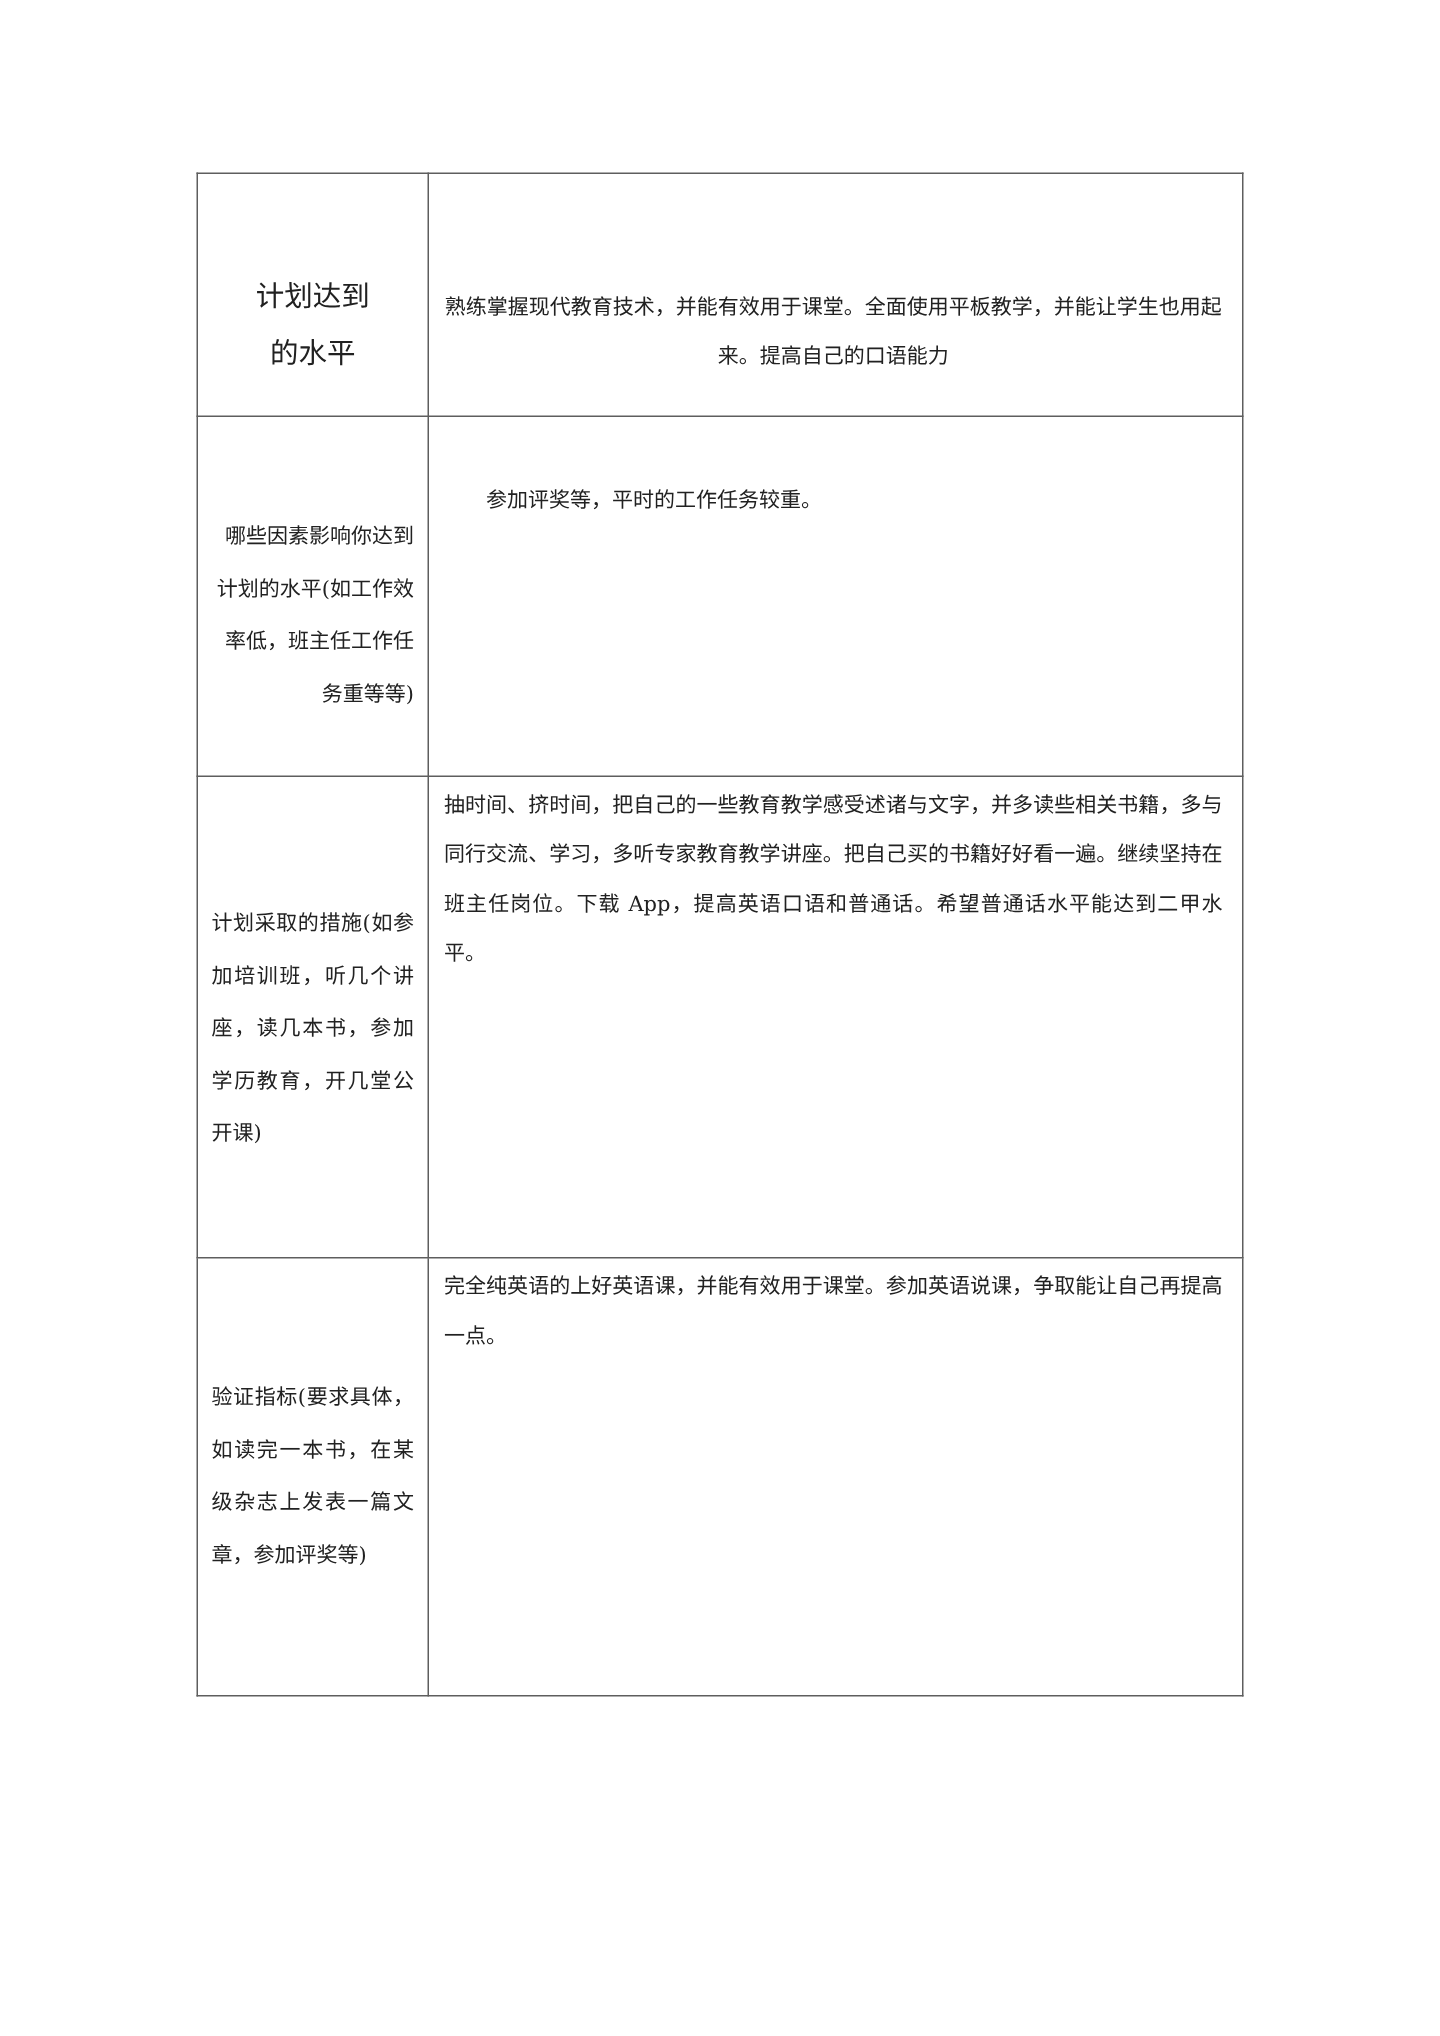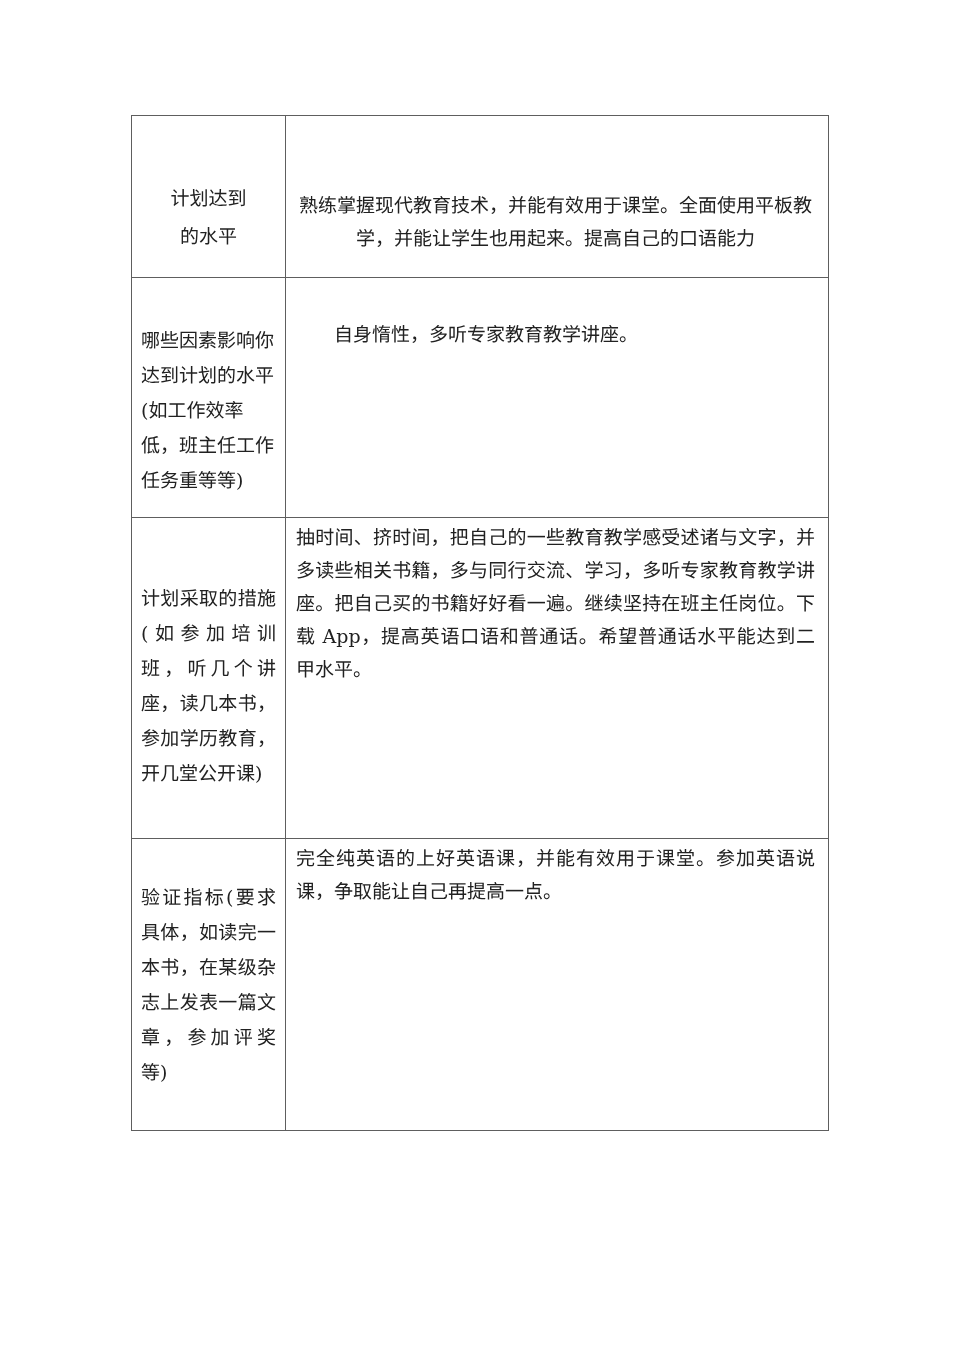--- a/index.html
+++ b/index.html
@@ -26,21 +26,21 @@
     left: 131px;
     top: 115px;
     width: 697px;
     table-layout: fixed;
     border-collapse: collapse;
   }
   col.col-label   { width: 154px; }
   col.col-content { width: 543px; }
   td.cell {
     border: 1.5px solid var(--border-color);
-    font-size: 19px;
+    font-size: 14px;
     overflow: hidden;
   }
   
   td.label-cell {
     line-height: 35px;
     padding: 0 9px;
     vertical-align: middle;
   }
   
   td.content-cell {
@@ -57,21 +57,21 @@
     white-space: pre-line;
     padding-top: 40px;
   }
   tr.row-1 td.content-cell {
     vertical-align: middle;
     text-align: center;
     padding-top: 50px;
   }
   
   tr.row-2 td.label-cell {
-    text-align: left;
+    text-align: right;
     padding-top: 26px;
   }
   tr.row-2 td.content-cell {
     padding-top: 40px;
     text-indent: 2em;
   }
   
   tr.row-3 td.label-cell {
     text-align: justify;
     padding-top: 16px;
@@ -98,21 +98,21 @@
       <col class="col-content">
     </colgroup>
     <tbody>
       <tr class="row-1">
         <td class="cell label-cell">计划达到
 的水平</td>
         <td class="cell content-cell">熟练掌握现代教育技术，并能有效用于课堂。全面使用平板教学，并能让学生也用起来。提高自己的口语能力</td>
       </tr>
       <tr class="row-2">
         <td class="cell label-cell">哪些因素影响你达到计划的水平(如工作效率低，班主任工作任务重等等)</td>
-        <td class="cell content-cell">自身惰性，多听专家教育教学讲座。</td>
+        <td class="cell content-cell">参加评奖等，平时的工作任务较重。</td>
       </tr>
       <tr class="row-3">
         <td class="cell label-cell">计划采取的措施(如参加培训班，听几个讲座，读几本书，参加学历教育，开几堂公开课)</td>
         <td class="cell content-cell">抽时间、挤时间，把自己的一些教育教学感受述诸与文字，并多读些相关书籍，多与同行交流、学习，多听专家教育教学讲座。把自己买的书籍好好看一遍。继续坚持在班主任岗位。下载 App，提高英语口语和普通话。希望普通话水平能达到二甲水平。</td>
       </tr>
       <tr class="row-4">
         <td class="cell label-cell">验证指标(要求具体，如读完一本书，在某级杂志上发表一篇文章，参加评奖等)</td>
         <td class="cell content-cell">完全纯英语的上好英语课，并能有效用于课堂。参加英语说课，争取能让自己再提高一点。</td>
       </tr>
     </tbody>

